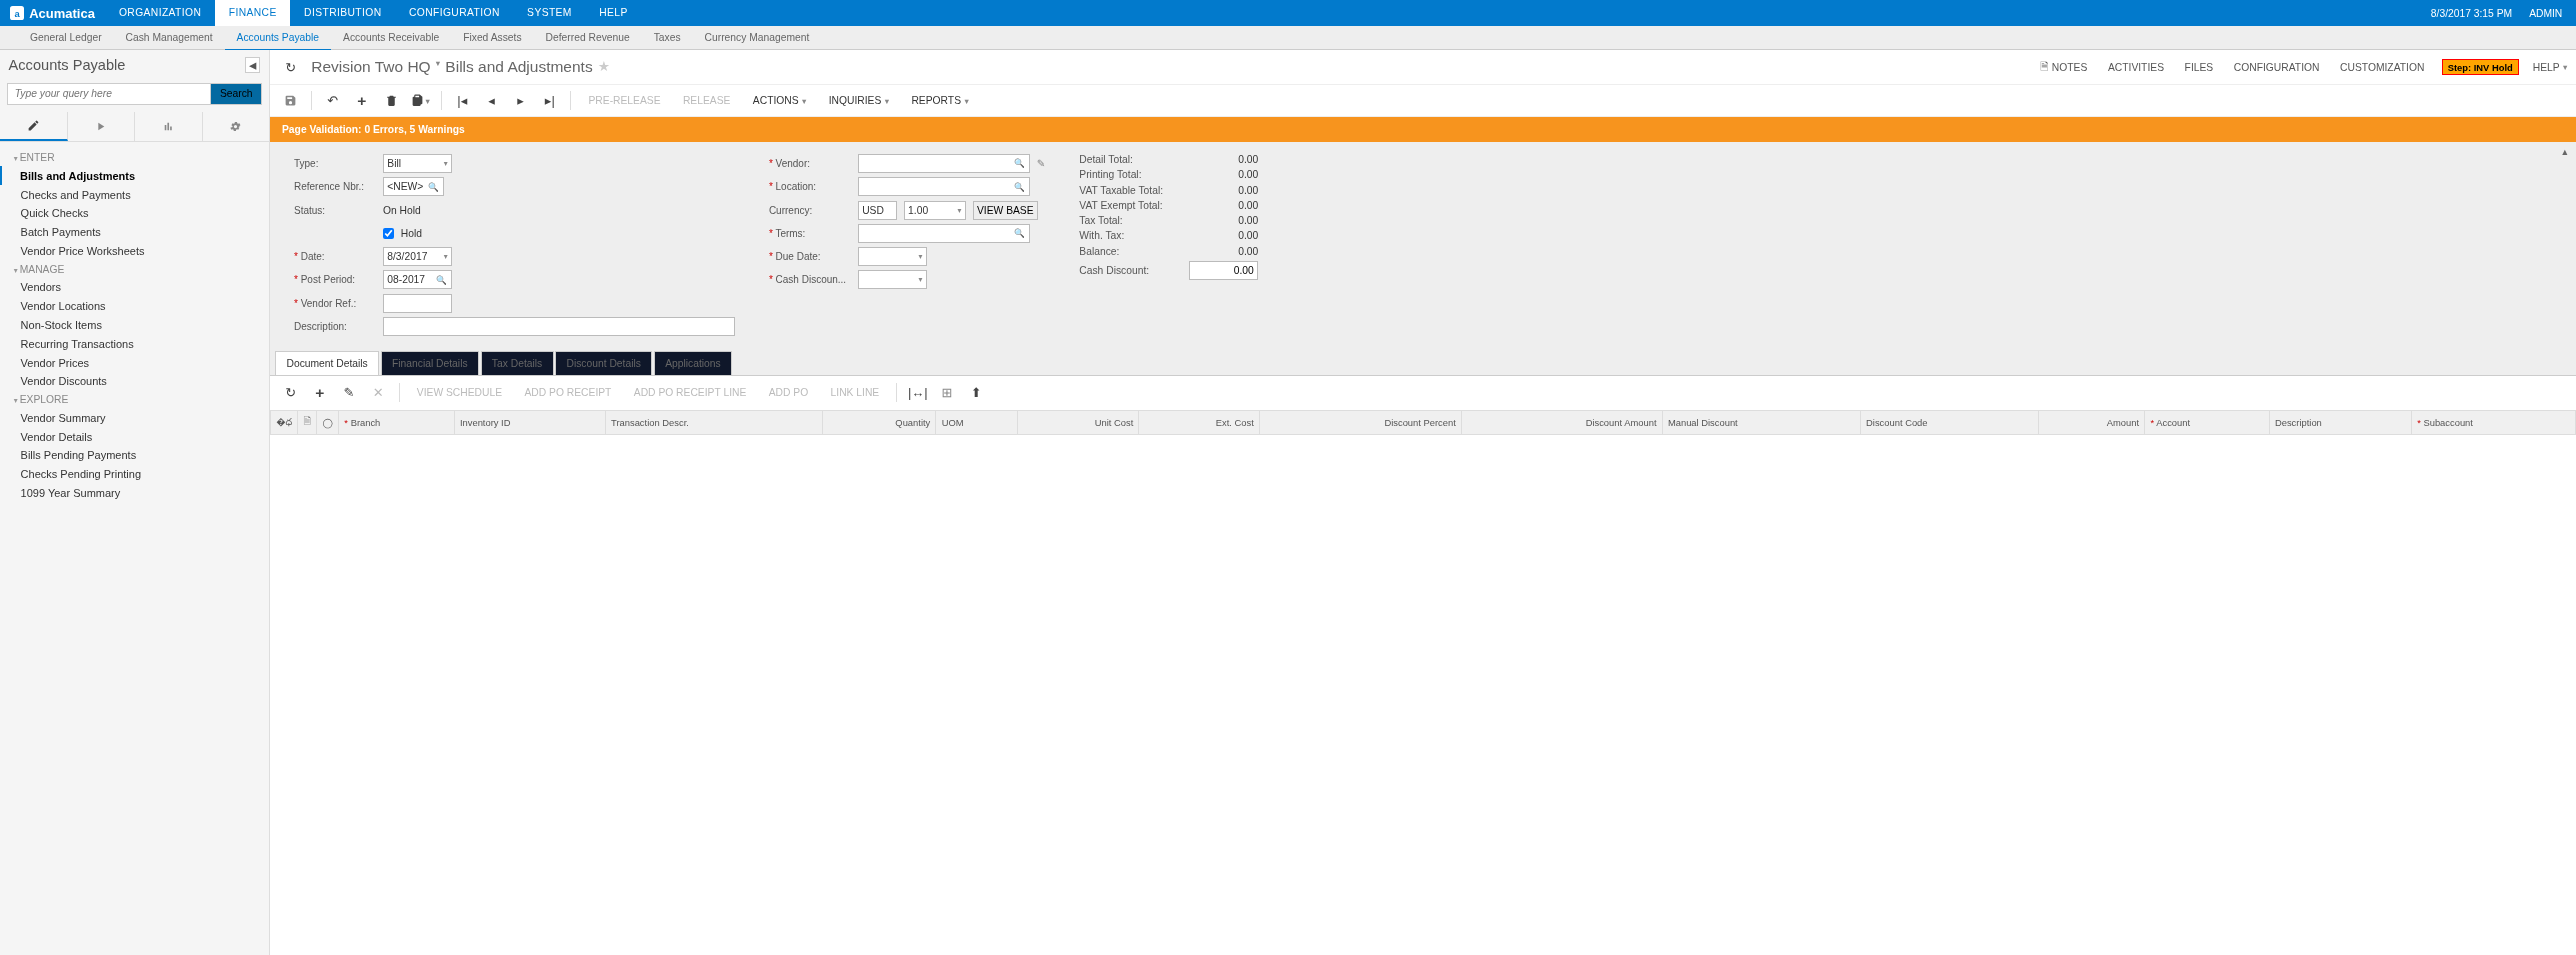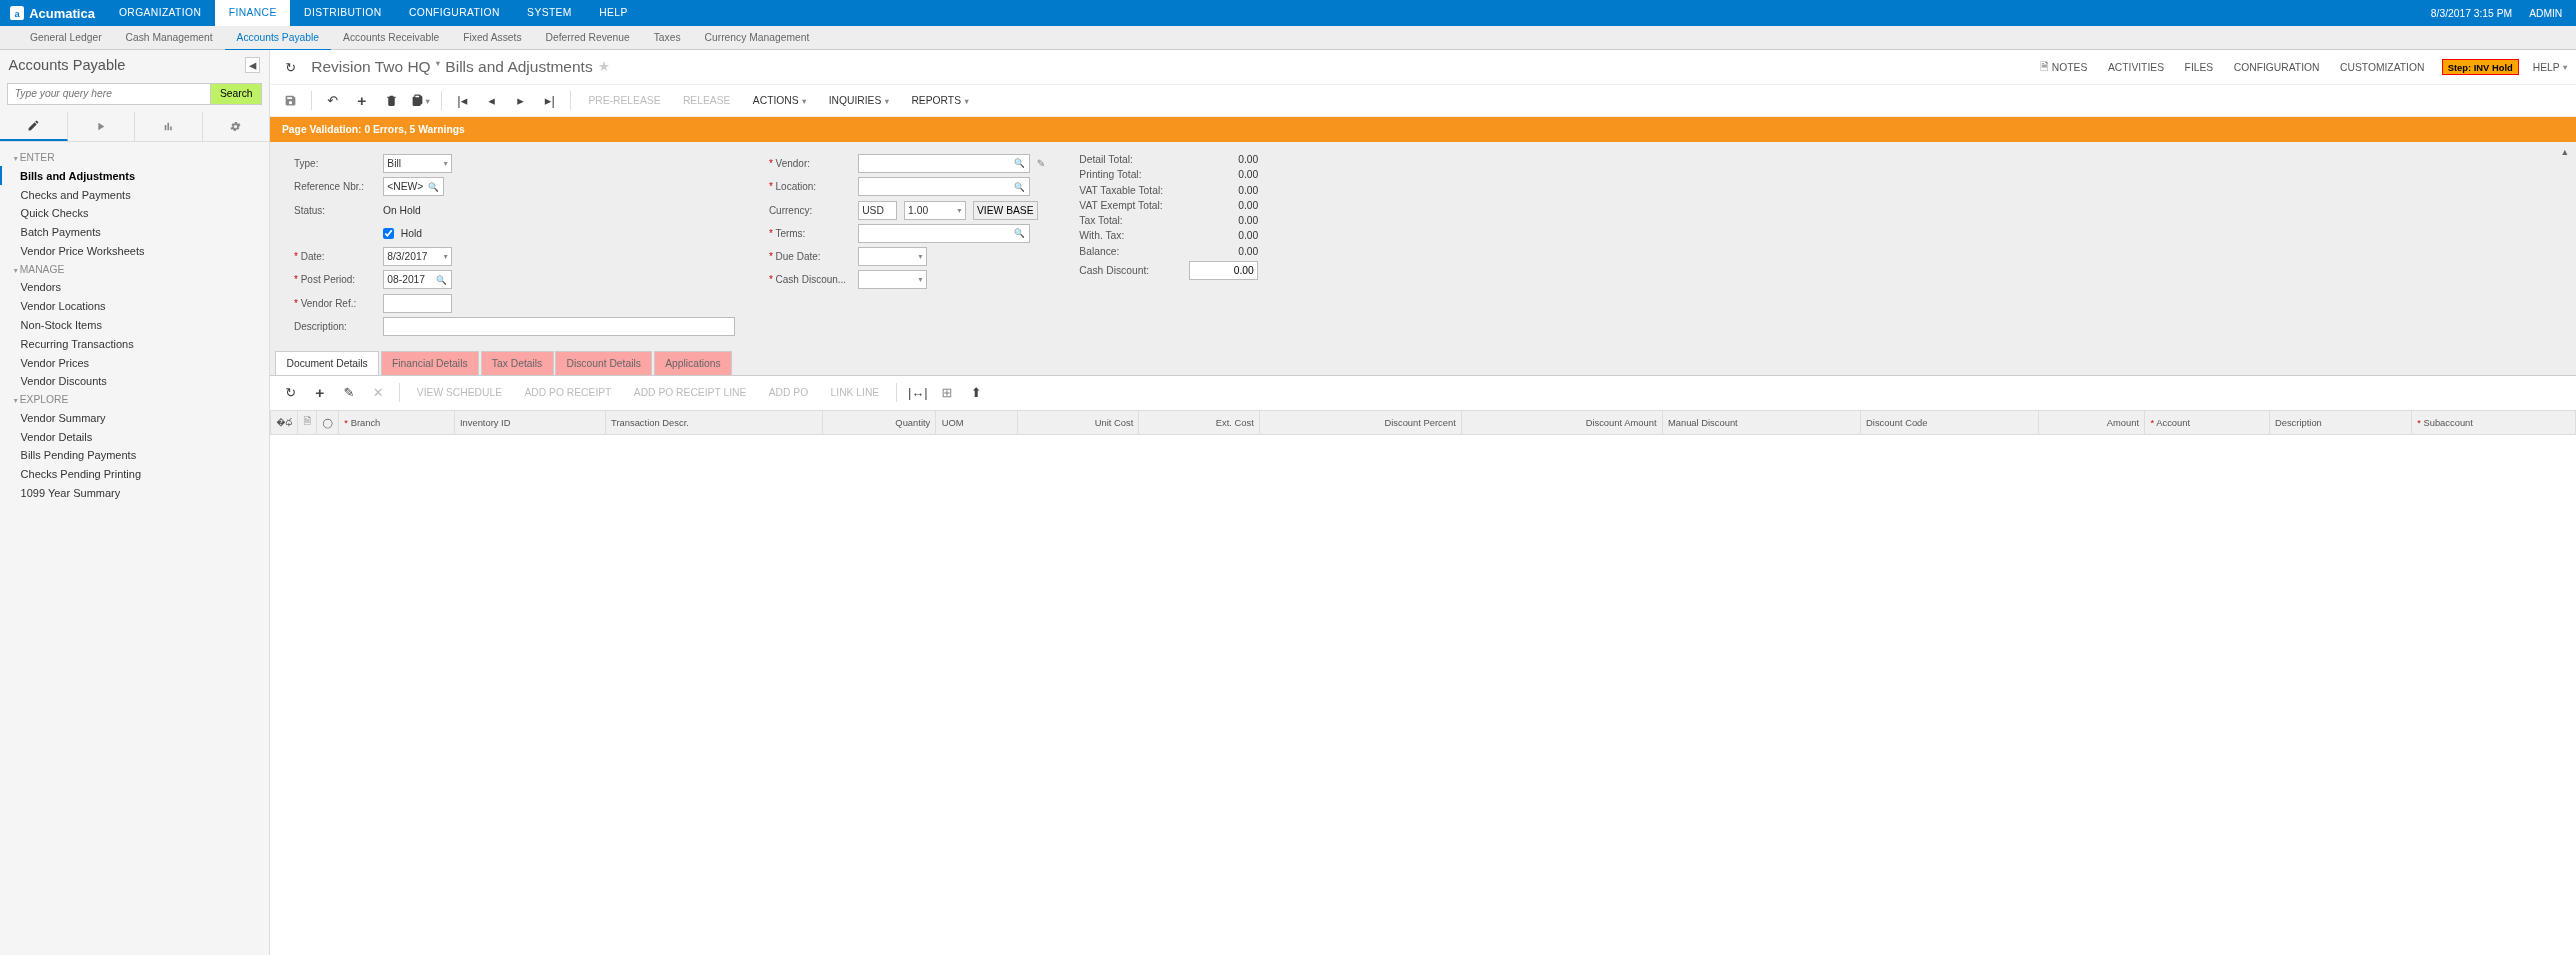--- a/index.html
+++ b/index.html
@@ -13,21 +13,21 @@
 .topbar-right { display: flex; align-items: center; padding: 0 13.7px; gap: 17px; font-size: 10.3px; }
 .subnav { background: #eee; border-bottom: 0.9px solid #ccc; display: flex; height: 24px; align-items: center; padding: 0 18px; }
 .subnav-item { padding: 0 12px; height: 24px; line-height: 24px; cursor: pointer; color: #666; font-size: 10.3px; }
 .subnav-item.active { color: #027acc; border-bottom: 1.7px solid #027acc; }
 .main { display: flex; height: calc(100vh - 50px); }
 .sidebar { width: 270px; background: #f5f5f5; border-right: 0.9px solid #ddd; display: flex; flex-direction: column; }
 .sidebar-h { padding: 6.9px 8.6px; font-size: 14.6px; color: #555; display: flex; align-items: center; justify-content: space-between; }
 .collapse-btn { width: 15.5px; height: 15.5px; background: #fff; border: 0.9px solid #ccc; display: flex; align-items: center; justify-content: center; cursor: pointer; }
 .searchrow { display: flex; padding: 3.4px 6.9px 6.9px; }
 .searchrow input { flex: 1; border: 0.9px solid #ccc; padding: 4.3px 6.9px; font-style: italic; color: #999; font-size: 10.3px; }
-.searchrow button { border: 0.9px solid #ccc; border-left: none; background: #bef264; padding: 4.3px 8.6px; cursor: pointer; font-size: 10.3px; }
+.searchrow button { border: 0.9px solid #ccc; border-left: none; background: #0369a1; padding: 4.3px 8.6px; cursor: pointer; font-size: 10.3px; }
 .sidebar-tabs { display: flex; border-bottom: 0.9px solid #ddd; }
 .sidebar-tab { flex: 1; height: 29px; display: flex; align-items: center; justify-content: center; cursor: pointer; border-right: 0.9px solid #ddd; }
 .sidebar-tab.active { border-bottom: 2.6px solid #027acc; }
 .sidebar-tab:last-child { border-right: none; }
 .nav-sections { padding: 6.9px 0; overflow-y: auto; }
 .nav-section-h { padding: 3.4px 13.7px; color: #888; font-size: 10.3px; cursor: pointer; }
 .nav-section-h::before { content: "▾ "; font-size: 7.7px; color: #999; }
 .nav-item { padding: 3.4px 13.7px 3.4px 20.6px; cursor: pointer; font-size: 11px; color: #333; }
 .nav-item.active { color: #000; font-weight: bold; border-left: 2.6px solid #027acc; padding-left: 18px; }
 .content { flex: 1; display: flex; flex-direction: column; background: #fff; overflow: hidden; }
@@ -53,21 +53,21 @@
 .req::before { content: "* "; color: #c00; }
 .finput { border: 0.9px solid #bbb; background: #fff; height: 19px; padding: 0 3.4px; font-size: 10.3px; }
 .fselect { border: 0.9px solid #bbb; background: #fff; height: 19px; padding: 0 15.5px 0 3.4px; font-size: 10.3px; position: relative; display: flex; align-items: center; }
 .fselect::after { content: "▾"; position: absolute; right: 3.4px; color: #888; font-size: 7.7px; }
 .flookup::after { content: "🔍"; position: absolute; right: 3.4px; font-size: 8.6px; }
 .totals { display: flex; flex-direction: column; gap: 4.3px; }
 .trow { display: flex; align-items: center; gap: 6.9px; }
 .tlabel { width: 103px; font-size: 10.3px; color: #555; }
 .tval { width: 69px; text-align: right; font-size: 10.3px; }
 .tabs { display: flex; border-bottom: 0.9px solid #ccc; background: #eee; padding-left: 5.2px;}
-.tab { padding: 6px 10.3px; border: 0.9px solid #ccc; border-bottom: none; margin-right: 1.7px; background: #fca5a5; cursor: pointer; font-size: 10.3px; color: #666; margin-top: 2.6px;}
+.tab { padding: 6px 10.3px; border: 0.9px solid #ccc; border-bottom: none; margin-right: 1.7px; background: #0f172a; cursor: pointer; font-size: 10.3px; color: #666; margin-top: 2.6px;}
 .tab.active { background: #fff; color: #333; }
 .grid-toolbar { display: flex; align-items: center; padding: 5.2px 8.6px; gap: 5.2px; }
 .grid { overflow-x: auto; }
 .grid table { border-collapse: collapse; min-width: 100%; }
 .grid th { background: #f0f0f0; border: 0.9px solid #ddd; padding: 3.4px 5.2px; font-size: 9.4px; text-align: left; color: #555; font-weight: normal; white-space: nowrap; }
 .grid th.r { text-align: right; }
 .check { width: 11px; height: 11px; }
 svg { width: 13px; height: 13px; }
 </style>
 </head>

